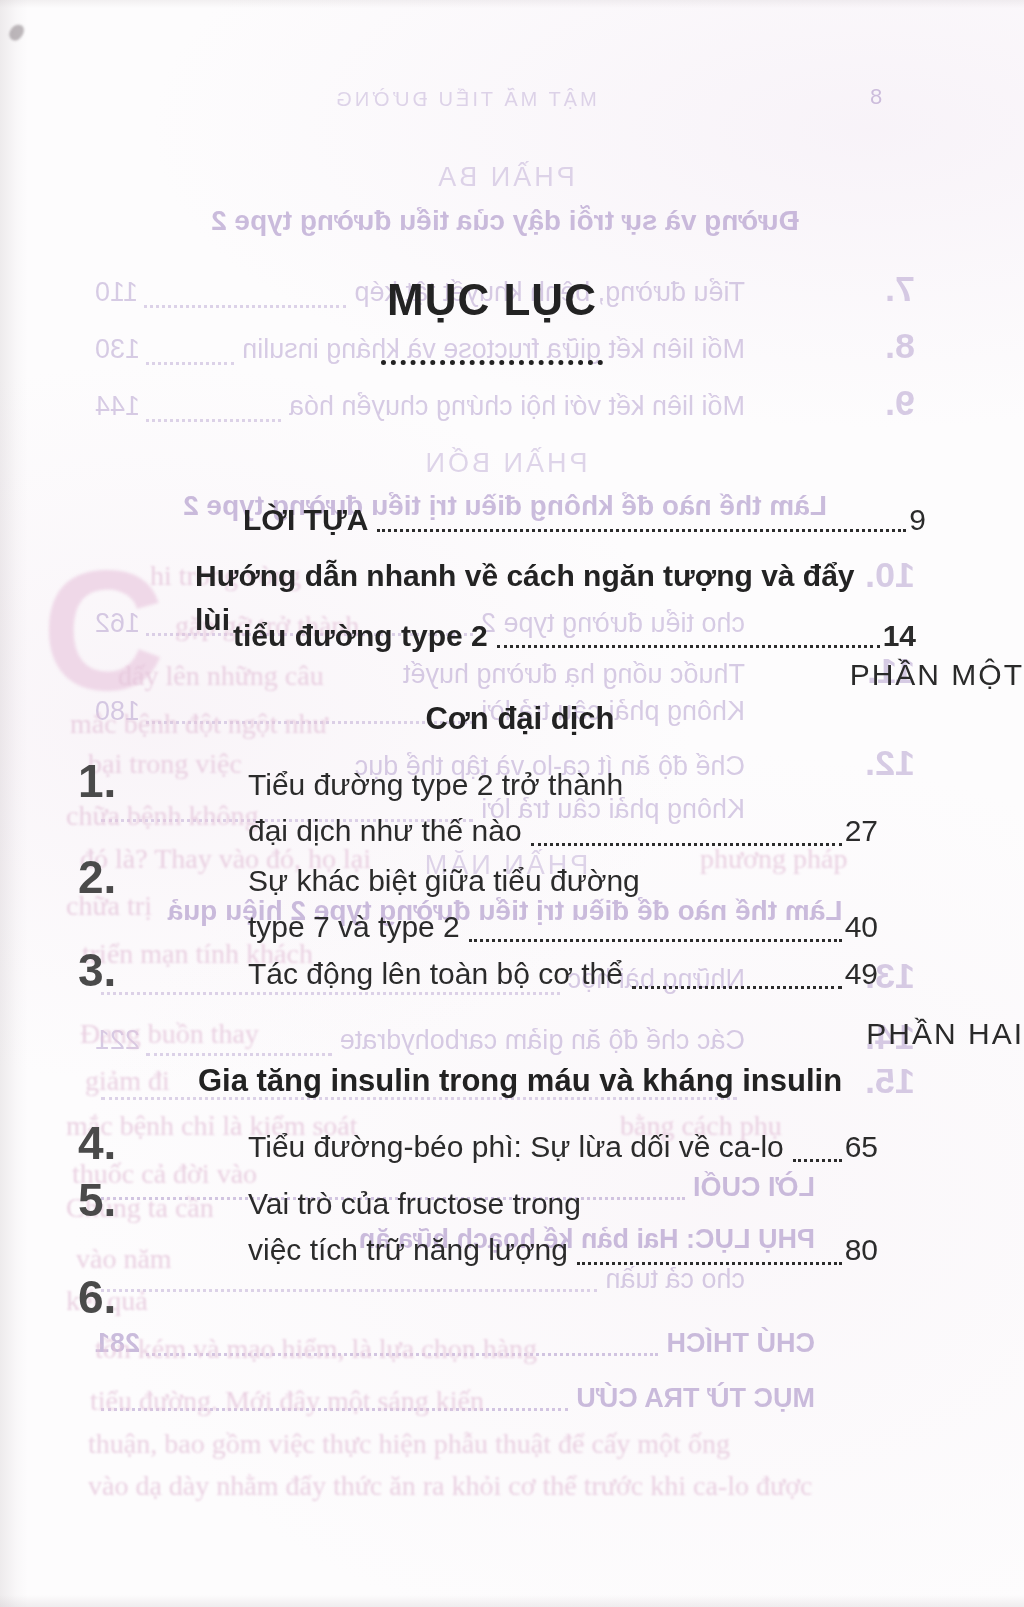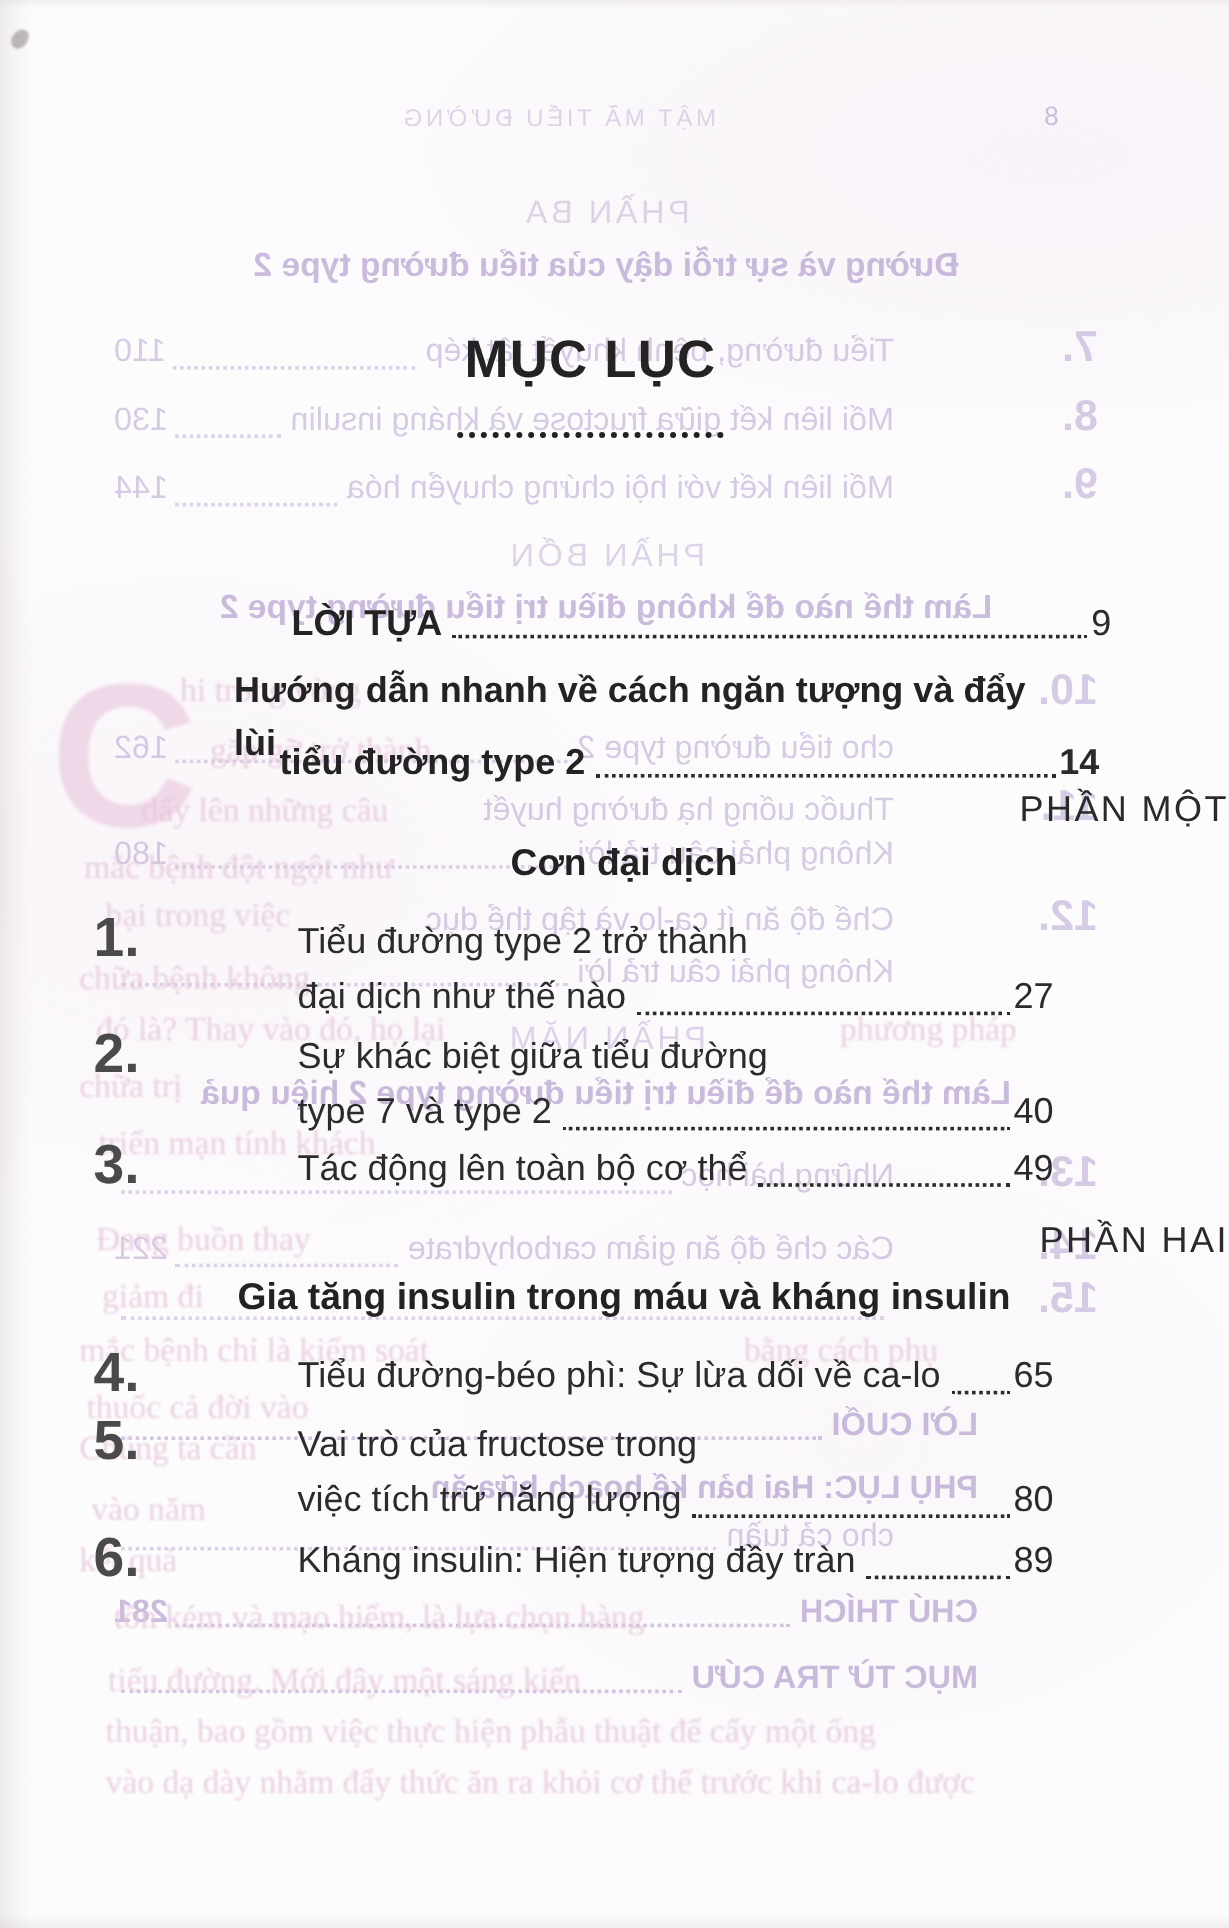--- a/index.html
+++ b/index.html
@@ -284,23 +284,16 @@
         <div class="line">
           <span>việc tích trữ năng lượng</span>
           <span class="leader"></span>
           <span class="pg">80</span>
         </div>
       </div>
     </div>
 
     <div class="item" style="top:1278px">
       <span class="num">6.</span>
-      <div class="ibody">
-        <div class="line">
-          <span>Kháng insulin: Hiện tượng đầy tràn</span>
-          <span class="leader"></span>
-          <span class="pg">89</span>
-        </div>
-      </div>
     </div>
 
   </div>
 </div>
 
 </body></html>

